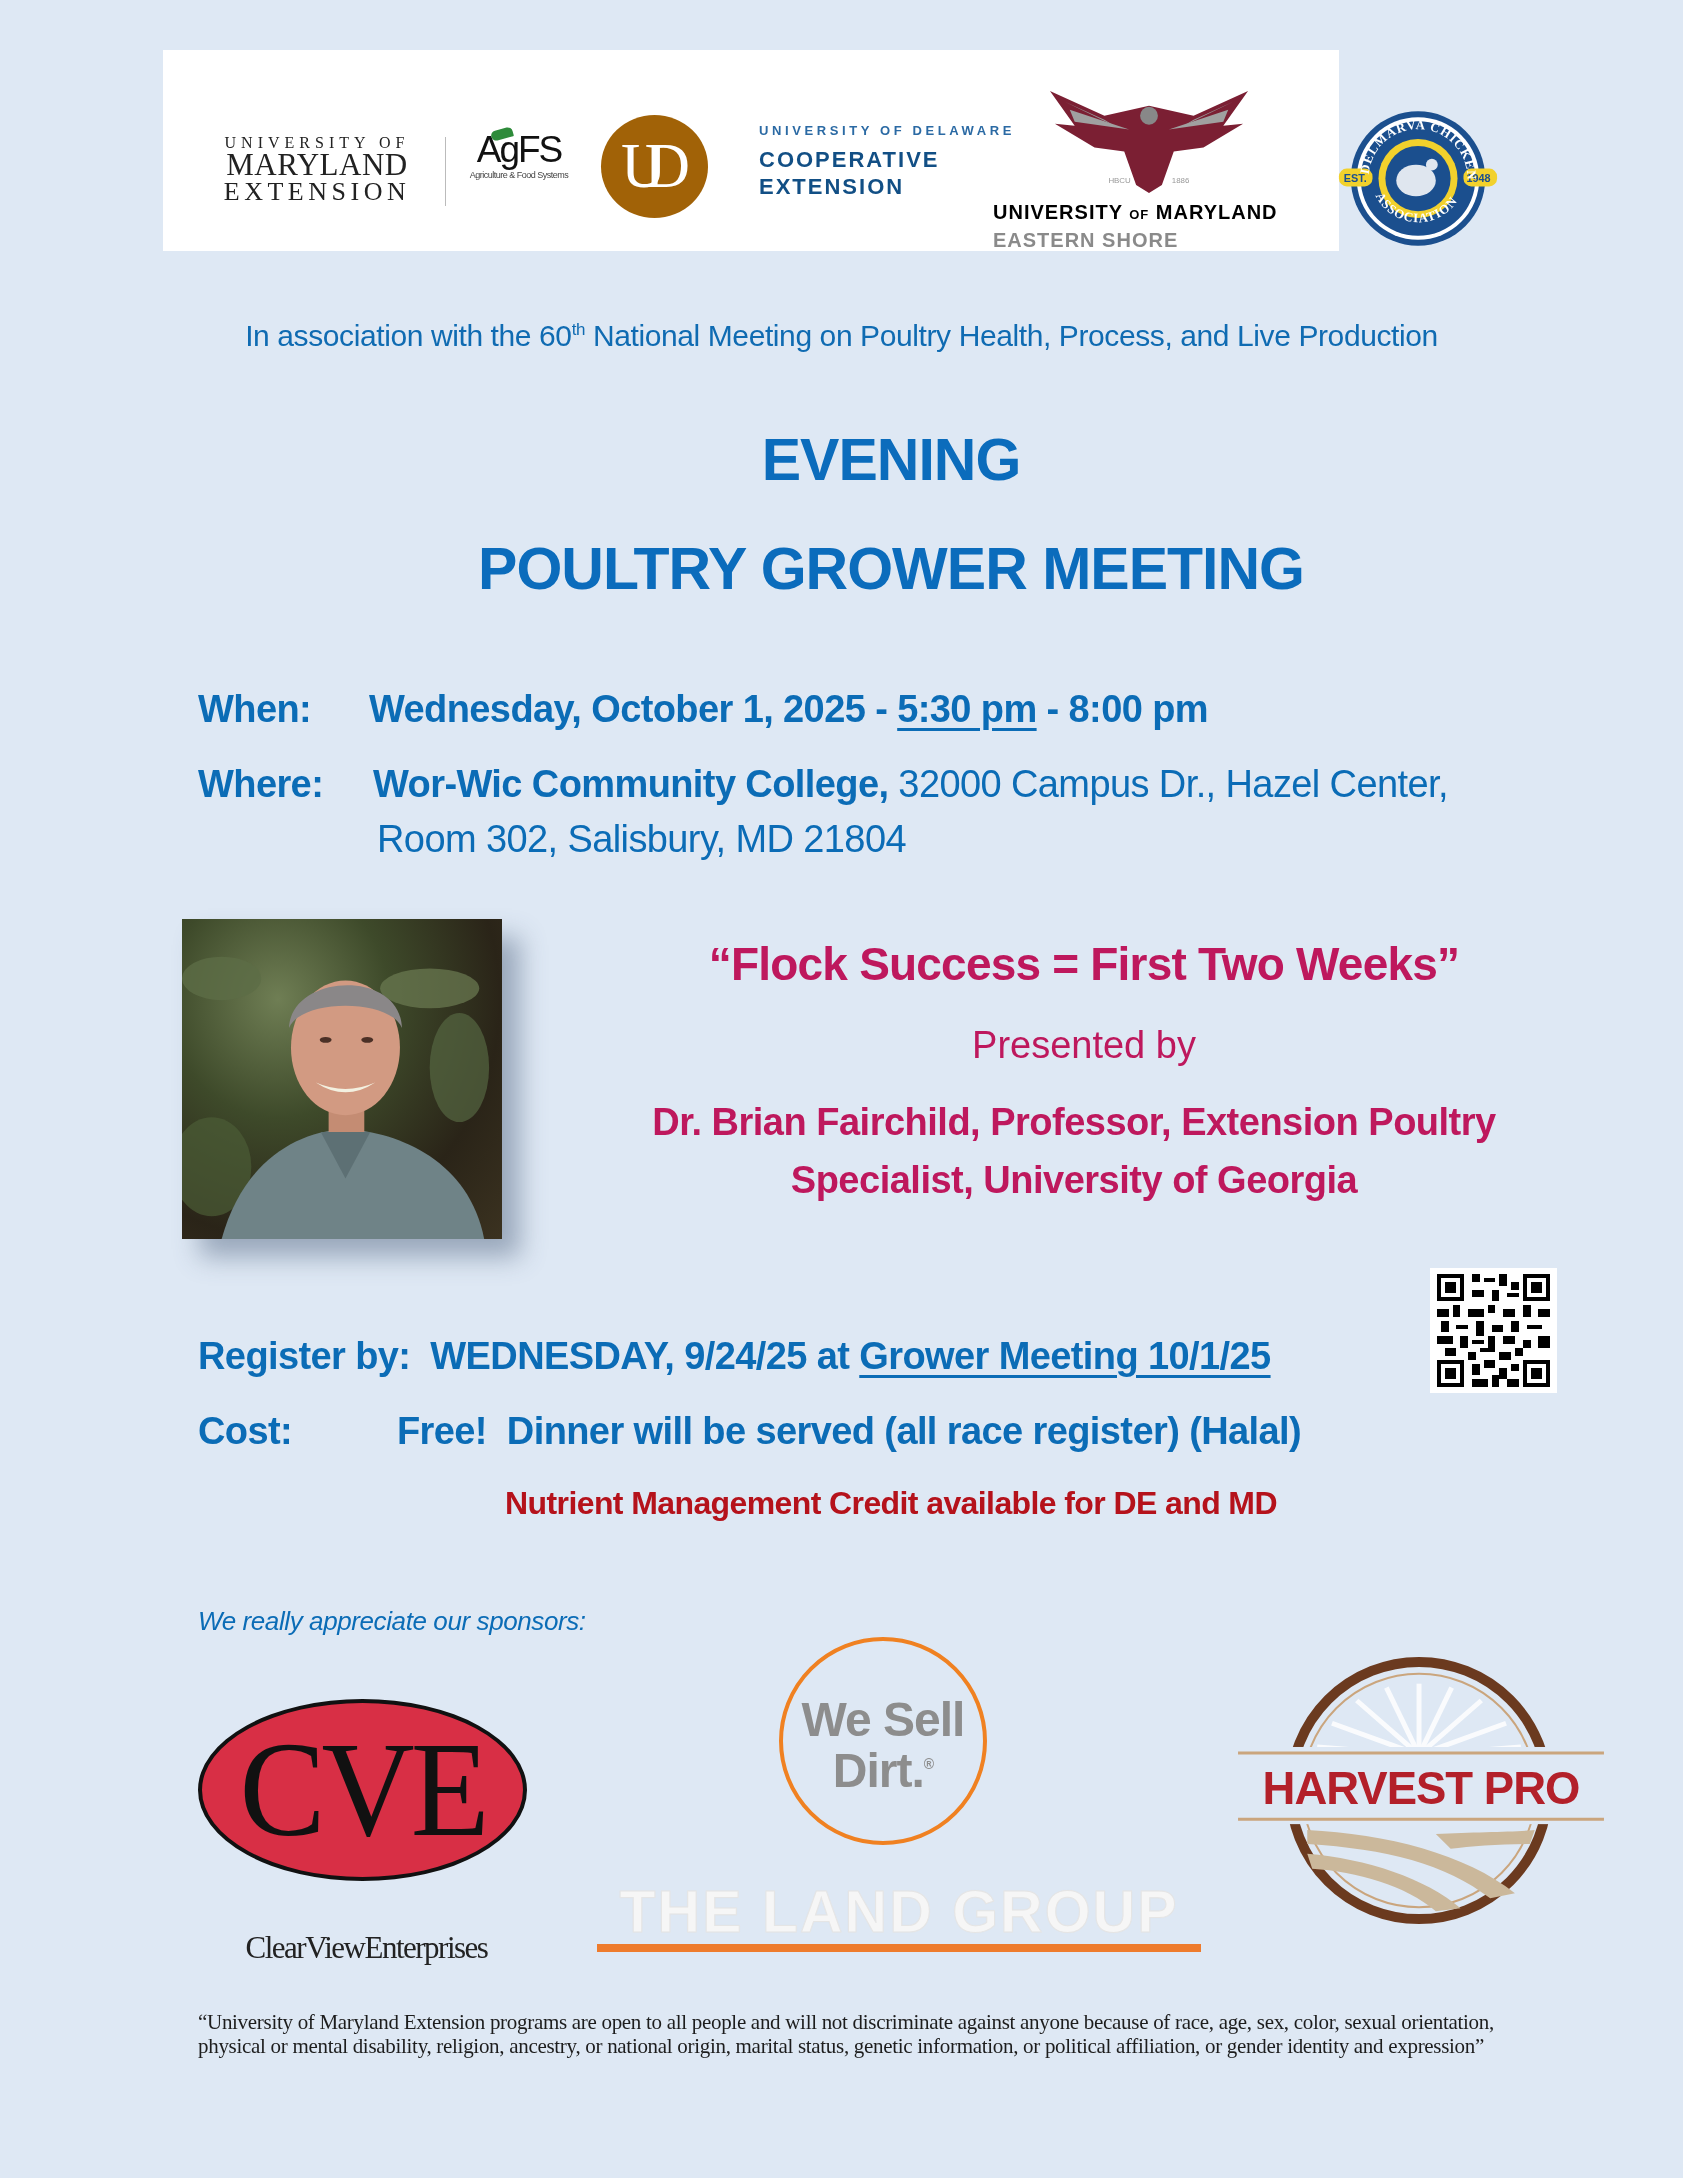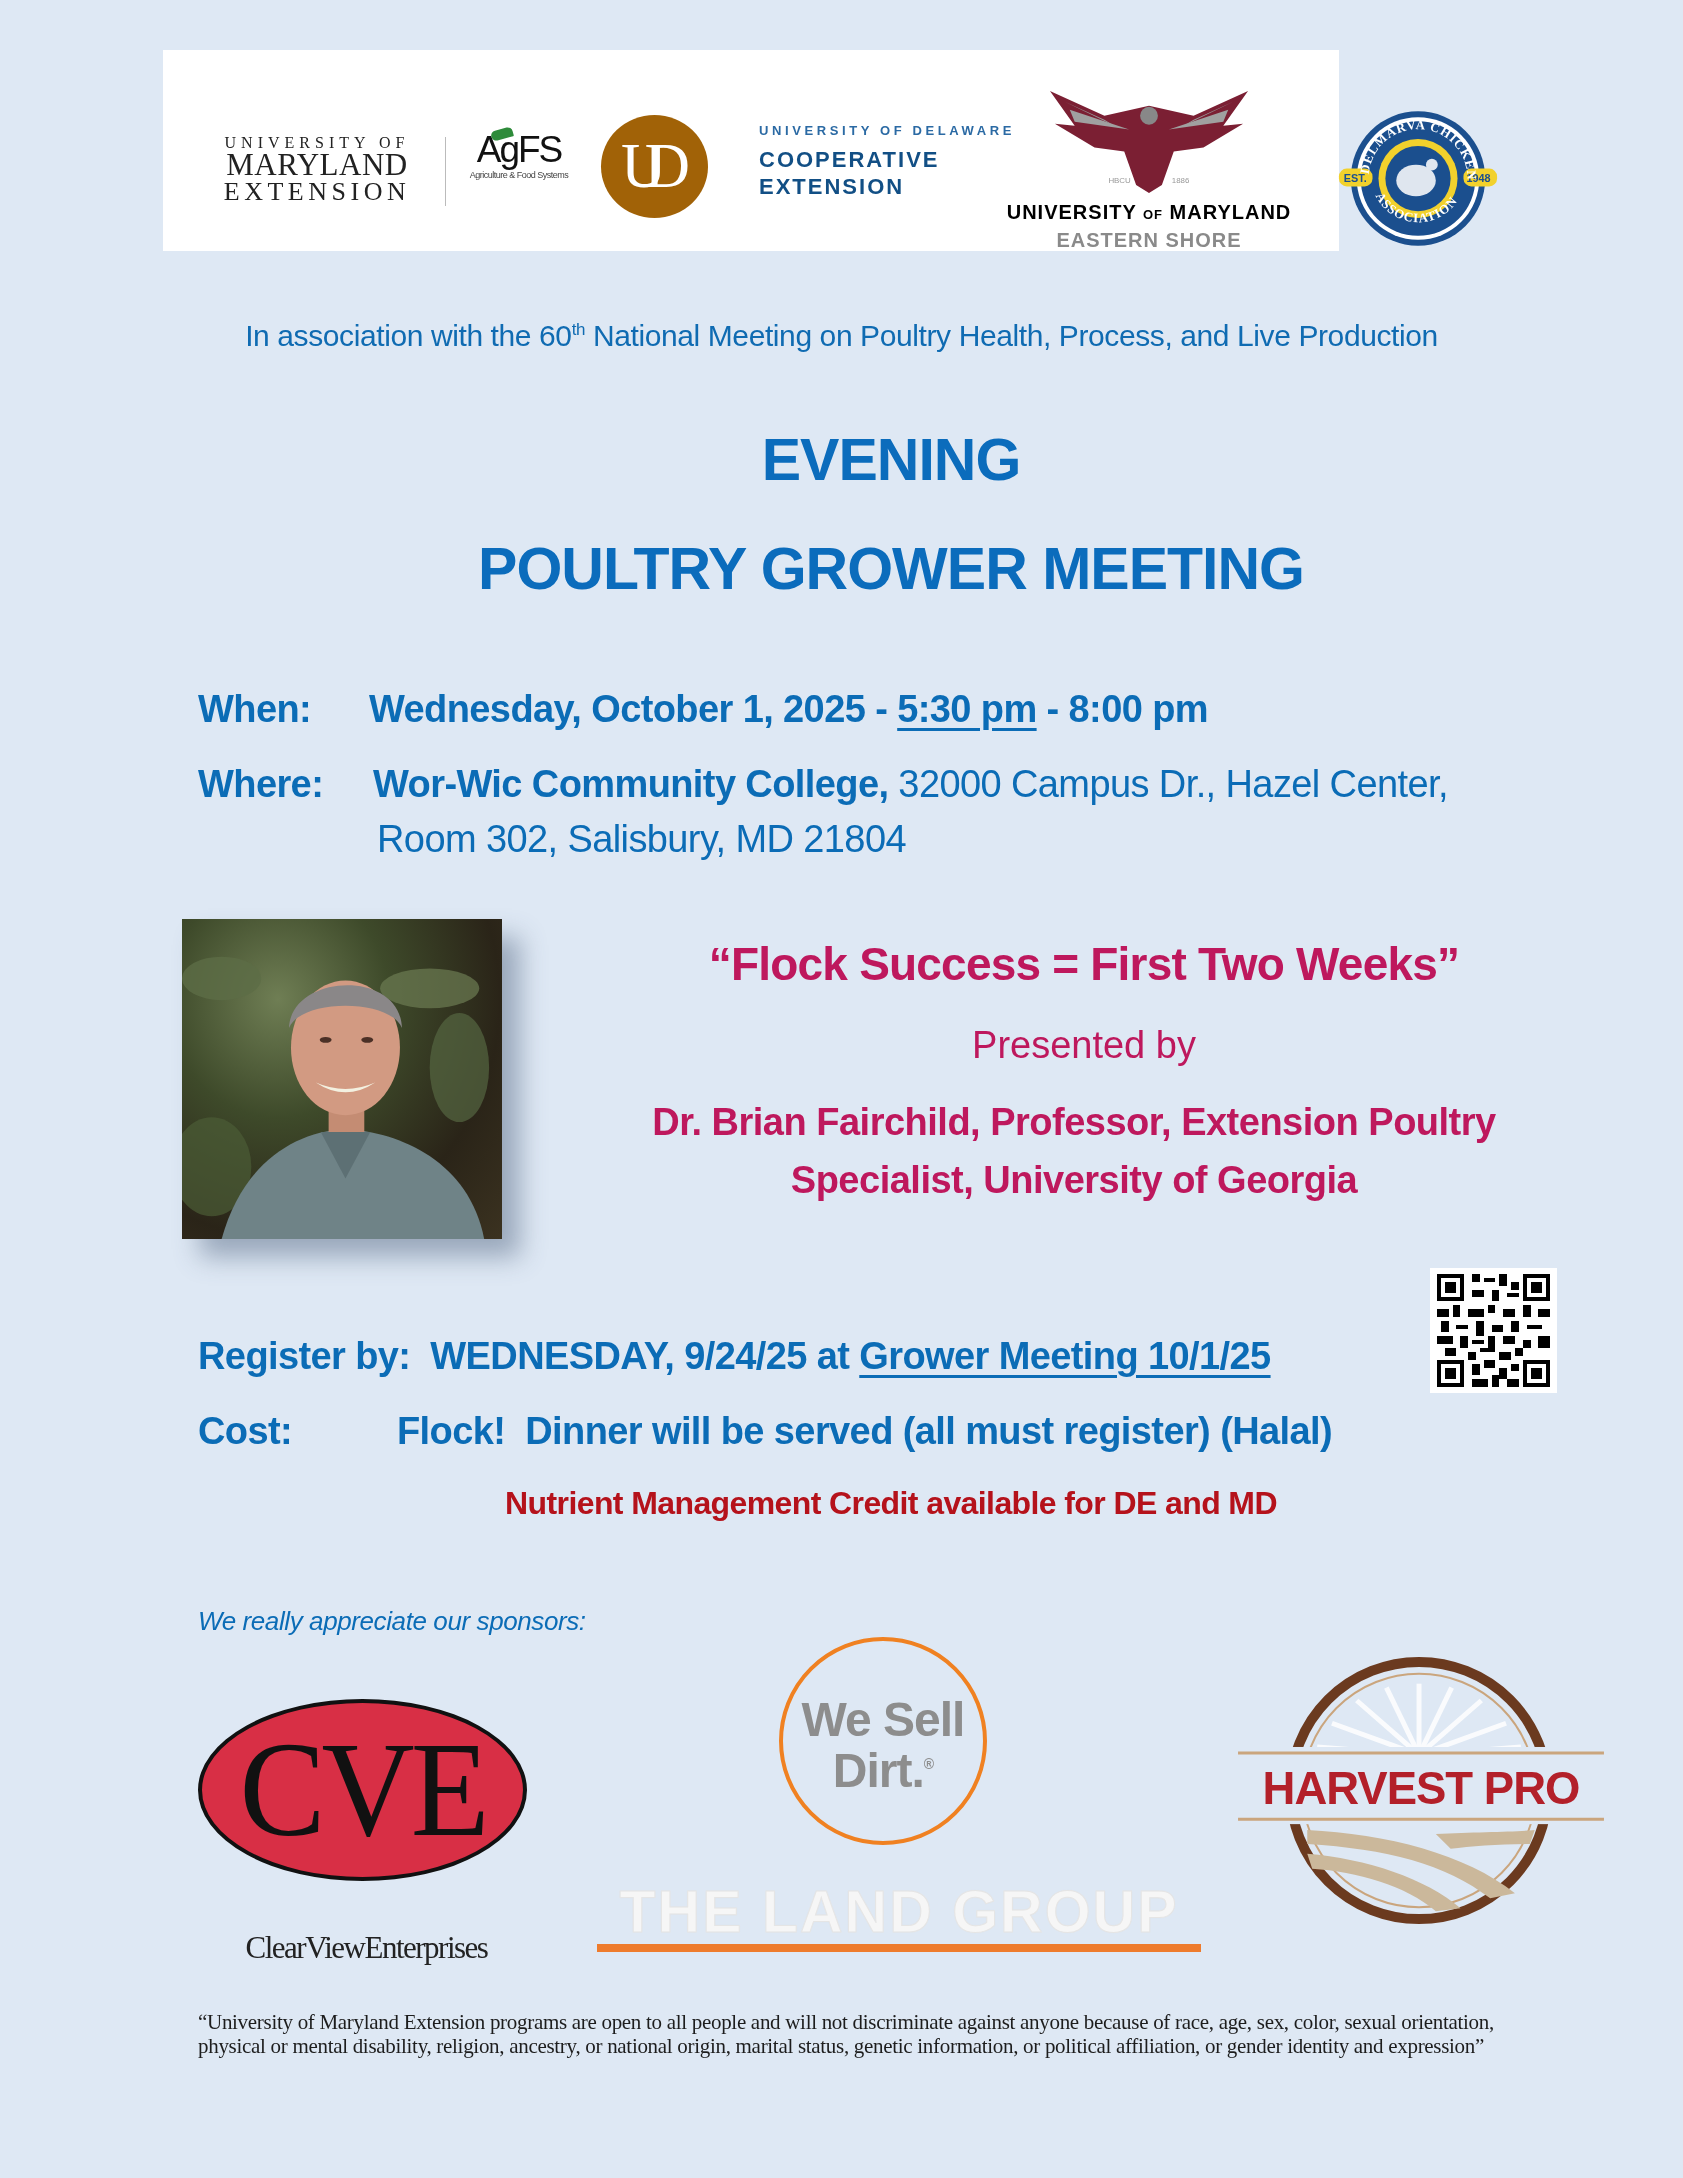--- a/index.html
+++ b/index.html
@@ -25,21 +25,21 @@
   .agfs { position: absolute; left: 294px; top: 79px; width: 124px; text-align: center; color: #111; }
   .agfs .leaf { position: absolute; left: 34px; top: 0; width: 22px; height: 10px; background: #2e8b3a; border-radius: 11px 11px 2px 11px; transform: rotate(-15deg); }
   .agfs .name { font-size: 37px; font-weight: normal; letter-spacing: -2px; line-height: 40px; margin-top: 1px; }
   .agfs .sub { font-size: 9px; color: #444; letter-spacing: -0.5px; }
   .ud-circle { position: absolute; left: 438px; top: 65px; width: 107px; height: 103px; border-radius: 50%; background: #a16207; color: #fff; font-family: "Liberation Serif", serif; text-align: center; }
   .ud-circle span { display: block; font-size: 63px; line-height: 103px; letter-spacing: -22px; margin-left: -20px; }
   .ud-text { position: absolute; left: 564px; top: 73px; color: #124f85; font-weight: bold; margin-left: 32px; }
   .ud-text .t1 { font-size: 13px; letter-spacing: 3.6px; color: #2b6aa4; }
   .ud-text .t2 { font-size: 22px; letter-spacing: 2px; line-height: 28px; margin-top: 8px; }
   .ud-text .t3 { font-size: 22px; letter-spacing: 2px; line-height: 26px; }
-  .umes { position: absolute; left: 830px; top: 36px; width: 312px; text-align: center; }
+  .umes { position: absolute; left: 830px; top: 36px; width: 312px; text-align: left; }
   .umes svg { display: block; margin: 0 auto; }
   .umes .t1 { font-size: 20px; font-weight: bold; color: #000000; letter-spacing: 1px; line-height: 30px; margin-top: 4px; }
   .umes .t1 small { font-size: 13px; }
   .umes .t2 { font-size: 20px; font-weight: bold; color: #8a8a8a; letter-spacing: 1px; line-height: 20px; }
   .dca { position: absolute; left: 1168px; top: 59px; width: 174px; height: 139px; }
 
   
   .assoc { position: absolute; left: 0; width: 1683px; top: 319px; text-align: center; font-size: 30px; color: #0f6bb2; font-family: "Liberation Sans Narrow", "Liberation Sans", sans-serif; letter-spacing: -0.4px; }
   .assoc sup { font-size: 17px; vertical-align: 11px; line-height: 0; }
   .title { position: absolute; left: 0; width: 1782px; text-align: center; font-weight: bold; color: #0b6cbc; letter-spacing: -1px; }
@@ -237,21 +237,21 @@
         <rect x="18" y="27" width="3" height="2"></rect>
     </g>
   </svg>
 </div>
 
 <div class="row" style="left:198px; top:1335px;">
   <span>Register by:</span>&nbsp;&nbsp;<span>WEDNESDAY, 9/24/25 at </span><span class="u" style="cursor:pointer;">Grower Meeting 10/1/25</span>
 </div>
 <div class="row" style="left:198px; top:1410px; width:1386px;">
   <span class="lbl">Cost:</span>
-  <span style="position:absolute; left:199px; white-space:pre;">Flock!  Dinner will be served (all must register) (Halal)</span>
+  <span style="position:absolute; left:199px; white-space:pre;">Free!  Dinner will be served (all race register) (Halal)</span>
 </div>
 
 <div class="red-note" style="width:1782px;">Nutrient Management Credit available for DE and MD</div>
 
 <div class="sponsors-h">We really appreciate our sponsors:</div>
 
 <div class="cve">
   <div class="big">CVE</div>
 </div>
 <div class="cve-sub">ClearViewEnterprises</div>

